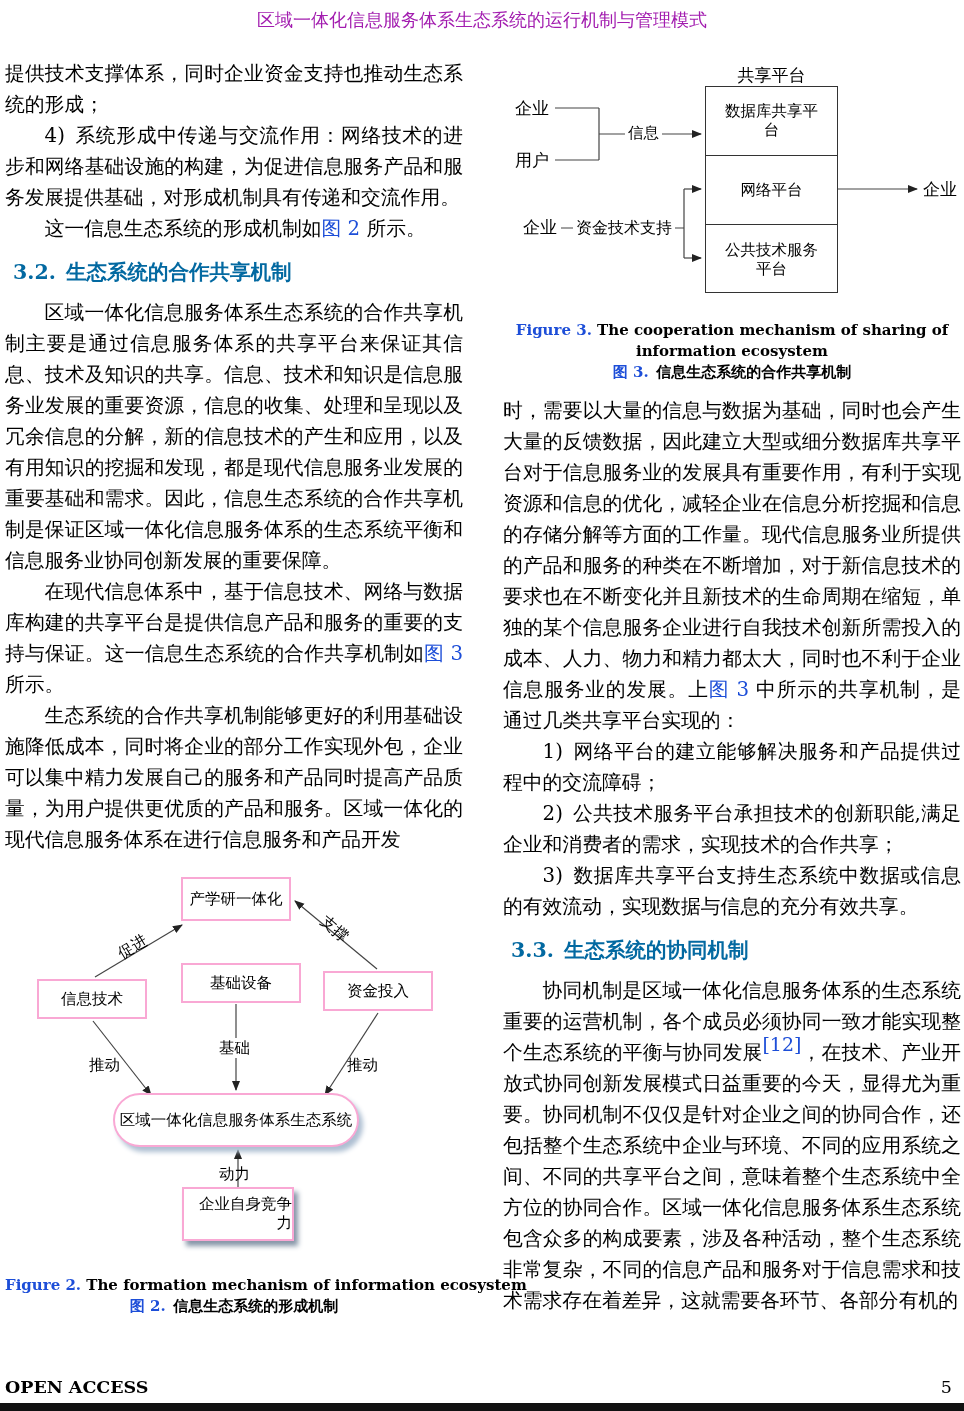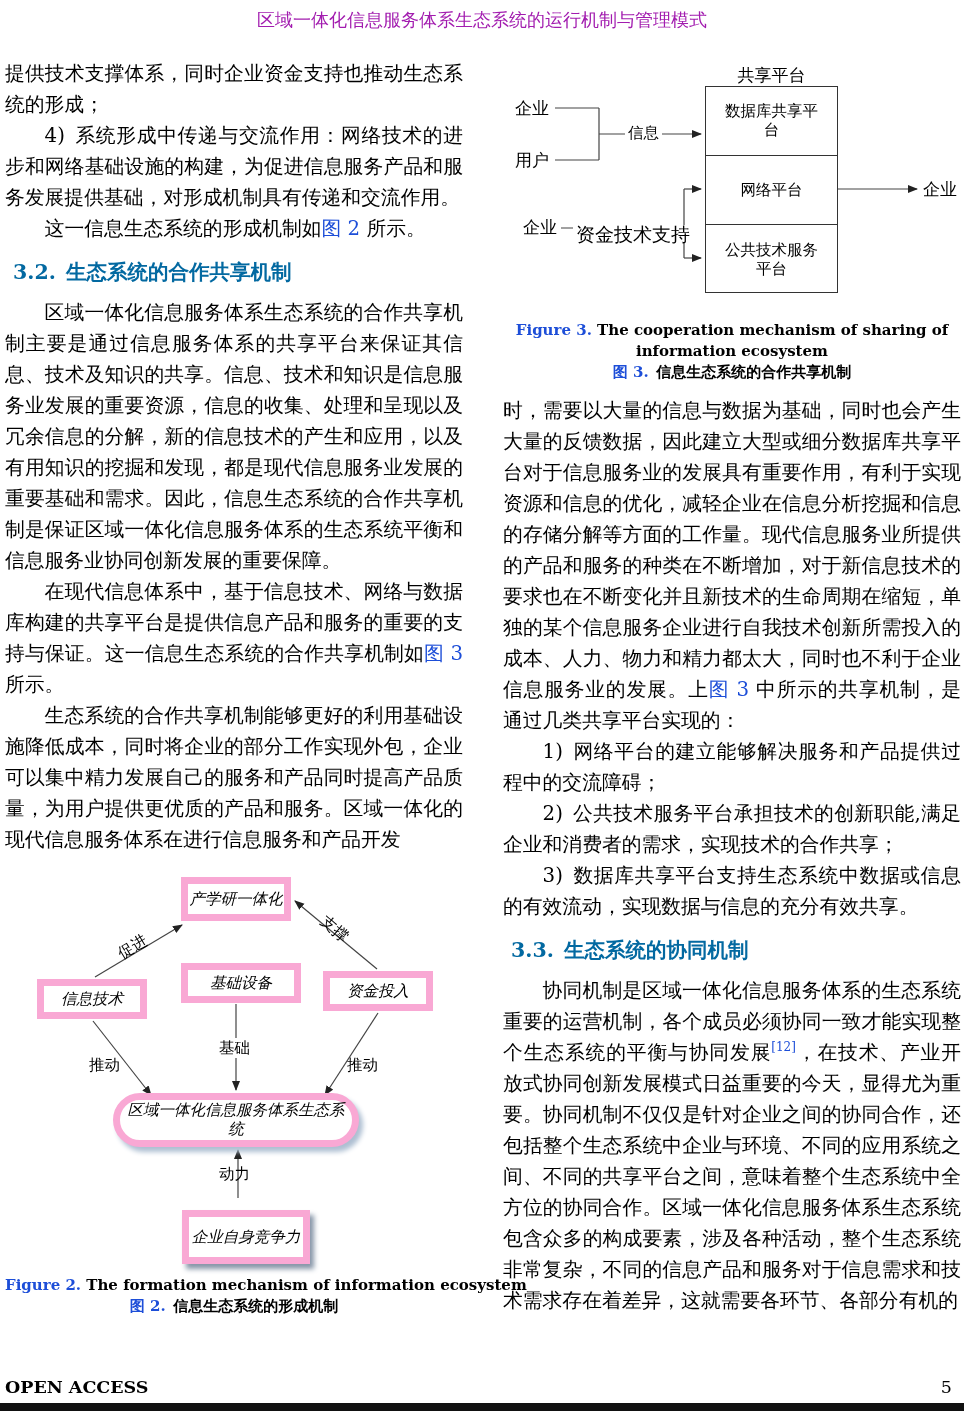--- a/index.html
+++ b/index.html
@@ -10,34 +10,34 @@
   .running-head { position:absolute; top:8px; left:0; width:100%; text-align:center;
                   font-size:18px; color:#a21caf; }
 
   .col { position:absolute; top:58px; width:458px; font-size:19.8px; line-height:31px;
          text-align:justify; }
   .col-left { left:5px; }
   .col-right { left:503px; }
   p { margin:0; text-align:justify; }
   .ind { text-indent:2em; }
   .link { color:#1d4ed8; text-decoration:none; cursor:pointer; }
-  sup.ref { font-size:12px; vertical-align:super; line-height:0; }
+  sup.ref { font-size:19px; vertical-align:super; line-height:0; }
   h2.sec { color:#0369a1; font-size:20.5px; font-weight:bold; margin:15px 8px 12px;
            text-align:left; line-height:26px; }
 
   .caption { text-align:center; font-size:15px; font-weight:bold; line-height:21px; }
   .caption.first { margin-top:12px; }
   .nowrap { white-space:nowrap; }
 
   
   .fig2 { position:relative; width:458px; height:392px; margin-top:16px; }
   .fig2 svg, .fig3 svg { position:absolute; left:0; top:0; }
-  .dbox { position:absolute; border:7px solid #f9a8d4; background:#fff;
+  .dbox { position:absolute; border:2px solid #f9a8d4; background:#fff;
           display:flex; align-items:center; justify-content:center;
-          font-size:15.5px; line-height:19px; text-align:center; z-index:2;font-style:italic; }
+          font-size:15.5px; line-height:19px; text-align:right; z-index:2; }
   .stadium { border-radius:27px; box-shadow:4px 5px 5px #aebfd2; }
   .shadowed { box-shadow:4px 5px 5px #8796a8; }
   .elbl { position:absolute; font-size:15.5px; line-height:20px; z-index:3; }
   .onl { background:#fff; padding:0 3px; }
 
   
   .fig3 { position:relative; width:458px; height:250px; }
   .f3lbl { position:absolute; font-size:17px; line-height:18px; z-index:3; }
   .bigbox { position:absolute; left:202px; top:28px; width:133px; height:207px;
             border:1px solid #333; background:#fff; z-index:2; }
@@ -83,21 +83,21 @@
         <line x1="231" y1="133" x2="231" y2="219" stroke="#444" stroke-width="1.2" marker-end="url(#ah2)"></line>
         <line x1="373" y1="142" x2="320" y2="224" stroke="#444" stroke-width="1.2" marker-end="url(#ah2)"></line>
         <line x1="233" y1="327" x2="233" y2="279" stroke="#444" stroke-width="1.2" marker-end="url(#ah2)"></line>
       </svg>
 
       <div class="dbox" style="left:176px; top:6px; width:110px; height:44px;">产学研一体化</div>
       <div class="dbox" style="left:32px; top:108px; width:110px; height:40px;">信息技术</div>
       <div class="dbox" style="left:176px; top:92px; width:120px; height:40px;">基础设备</div>
       <div class="dbox" style="left:318px; top:100px; width:110px; height:40px;">资金投入</div>
       <div class="dbox stadium" style="left:108px; top:222px; width:246px; height:54px;">区域一体化信息服务体系生态系统</div>
-      <div class="dbox shadowed" style="left:177px; top:339px; width:128px; height:54px;">企业自身竞争力</div>
+      <div class="dbox shadowed" style="left:177px; top:316px; width:112px; height:54px;">企业自身竞争力</div>
 
       <div class="elbl" style="left:112px; top:66px; transform:rotate(-31deg);">促进</div>
       <div class="elbl" style="left:314px; top:48px; transform:rotate(40deg);">支撑</div>
       <div class="elbl" style="left:84px; top:184px;">推动</div>
       <div class="elbl onl" style="left:211px; top:167px;">基础</div>
       <div class="elbl" style="left:342px; top:184px;">推动</div>
       <div class="elbl" style="left:214px; top:293px;">动力</div>
     </div>
 
     <div class="caption first nowrap"><span class="link">Figure 2.</span><span> The formation mechanism of information ecosystem</span></div>
@@ -129,21 +129,21 @@
       <div class="bigbox">
         <div class="cell">数据库共享平台</div>
         <div class="cell">网络平台</div>
         <div class="cell">公共技术服务平台</div>
       </div>
 
       <div class="f3lbl" style="left:12px; top:41px;">企业</div>
       <div class="f3lbl" style="left:12px; top:93px;">用户</div>
       <div class="f3lbl onl" style="left:122px; top:66px; font-size:15.5px;">信息</div>
       <div class="f3lbl" style="left:20px; top:160px;">企业</div>
-      <div class="f3lbl onl" style="left:70px; top:167px; font-size:19px;">资金技术支持</div>
+      <div class="f3lbl onl" style="left:70px; top:161px; font-size:16px;">资金技术支持</div>
       <div class="f3lbl" style="left:420px; top:122px;">企业</div>
     </div>
 
     <div class="caption first"><span class="link">Figure 3.</span><span> The cooperation mechanism of sharing of information ecosystem</span></div>
     <div class="caption" style="margin-bottom:12px;"><span class="link">图 3.</span><span> 信息生态系统的合作共享机制</span></div>
 
     <p><span>时，需要以大量的信息与数据为基础，同时也会产生大量的反馈数据，因此建立大型或细分数据库共享平台对于信息服务业的发展具有重要作用，有利于实现资源和信息的优化，减轻企业在信息分析挖掘和信息的存储分解等方面的工作量。现代信息服务业所提供的产品和服务的种类在不断增加，对于新信息技术的要求也在不断变化并且新技术的生命周期在缩短，单独的某个信息服务企业进行自我技术创新所需投入的成本、人力、物力和精力都太大，同时也不利于企业信息服务业的发展。上</span><a class="link">图 3</a><span> 中所示的共享机制，是通过几类共享平台实现的：</span></p>
     <p class="ind"><span>1) 网络平台的建立能够解决服务和产品提供过程中的交流障碍；</span></p>
     <p class="ind"><span>2) 公共技术服务平台承担技术的创新职能,满足企业和消费者的需求，实现技术的合作共享；</span></p>
     <p class="ind"><span>3) 数据库共享平台支持生态系统中数据或信息的有效流动，实现数据与信息的充分有效共享。</span></p>

